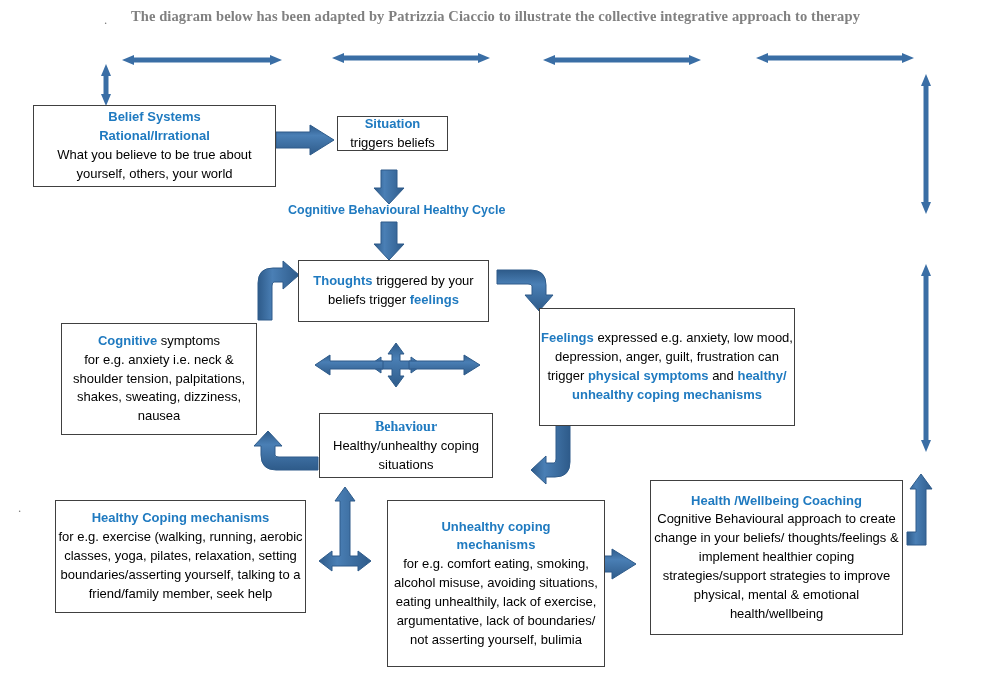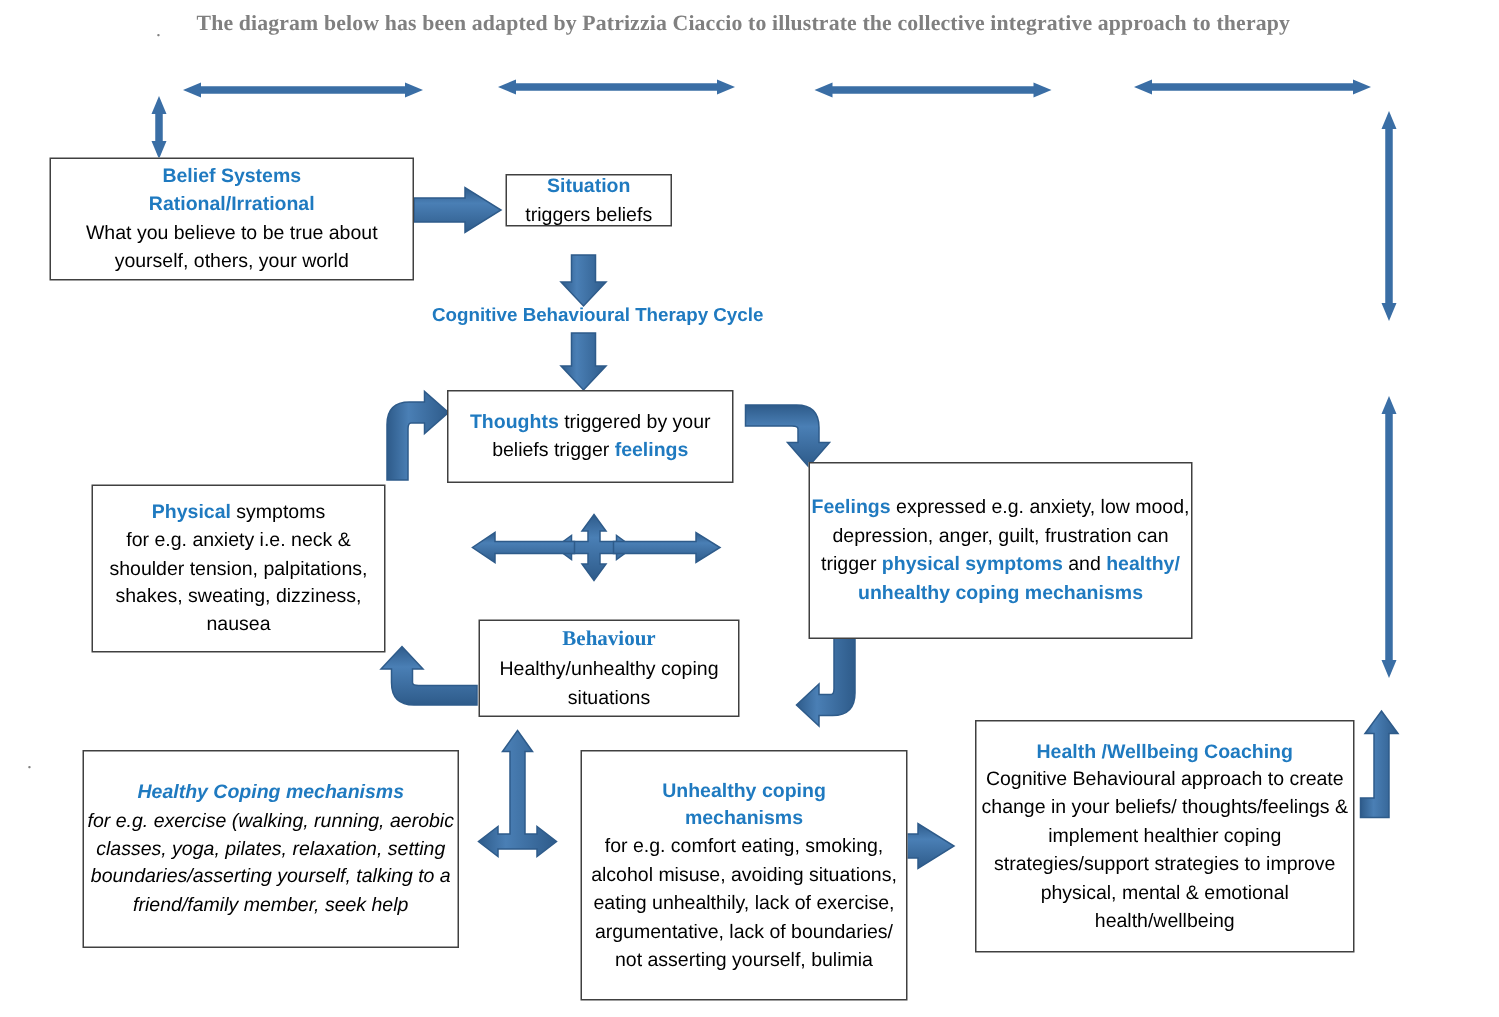--- a/index.html
+++ b/index.html
@@ -183,47 +183,47 @@
     <div class="hd">Belief Systems</div>
     <div class="hd">Rational/Irrational</div>
     <div class="bd">What you believe to be true about yourself, others, your world</div>
   </div>
 
   <div class="box" style="left:337px;top:116px;width:111px;height:35px;">
     <div class="hd">Situation</div>
     <div class="bd">triggers beliefs</div>
   </div>
 
-  <div class="cblabel" style="left:288px;top:203px;">Cognitive Behavioural Therapy Cycle</div>
+  <div class="cblabel" style="left:288px;top:203px;">Cognitive Behavioural Healthy Cycle</div>
 
   <div class="box" style="left:298px;top:260px;width:191px;height:62px;">
     <div>
       <span class="blue">Thoughts</span><span> triggered by your beliefs trigger  </span><span class="blue">feelings</span>
     </div>
   </div>
 
   <div class="box" style="left:61px;top:323px;width:196px;height:112px;">
     <div>
-      <span class="blue">Physical</span><span> symptoms</span>
+      <span class="blue">Cognitive</span><span> symptoms</span>
     </div>
     <div class="bd">for e.g. anxiety i.e.  neck &amp; shoulder tension, palpitations, shakes, sweating, dizziness, nausea</div>
   </div>
 
   <div class="box" style="left:539px;top:308px;width:256px;height:118px;">
     <div>
       <span class="blue">Feelings</span><span> expressed e.g. anxiety, low mood, depression, anger, guilt, frustration can trigger </span><span class="blue">physical symptoms</span><span> and </span><span class="blue">healthy/ unhealthy coping mechanisms</span>
     </div>
   </div>
 
   <div class="box" style="left:319px;top:413px;width:174px;height:65px;">
     <div class="hd-serif">Behaviour</div>
     <div class="bd">Healthy/unhealthy coping situations</div>
   </div>
 
-  <div class="box" style="left:55px;top:500px;width:251px;height:132px;font-style:italic;">
+  <div class="box" style="left:55px;top:500px;width:251px;height:113px;">
     <div class="hd">Healthy Coping mechanisms</div>
     <div class="bd">for e.g. exercise (walking, running, aerobic classes, yoga, pilates, relaxation,   setting boundaries/asserting yourself,  talking to a friend/family member, seek help</div>
   </div>
 
   <div class="box" style="left:371px;top:500px;width:218px;height:167px;margin-left:16px;">
     <div class="hd">Unhealthy coping</div>
     <div class="hd">mechanisms</div>
     <div class="bd">for e.g. comfort eating, smoking, alcohol misuse, avoiding situations, eating unhealthily, lack of exercise, argumentative, lack of boundaries/ not asserting yourself, bulimia</div>
   </div>
 

